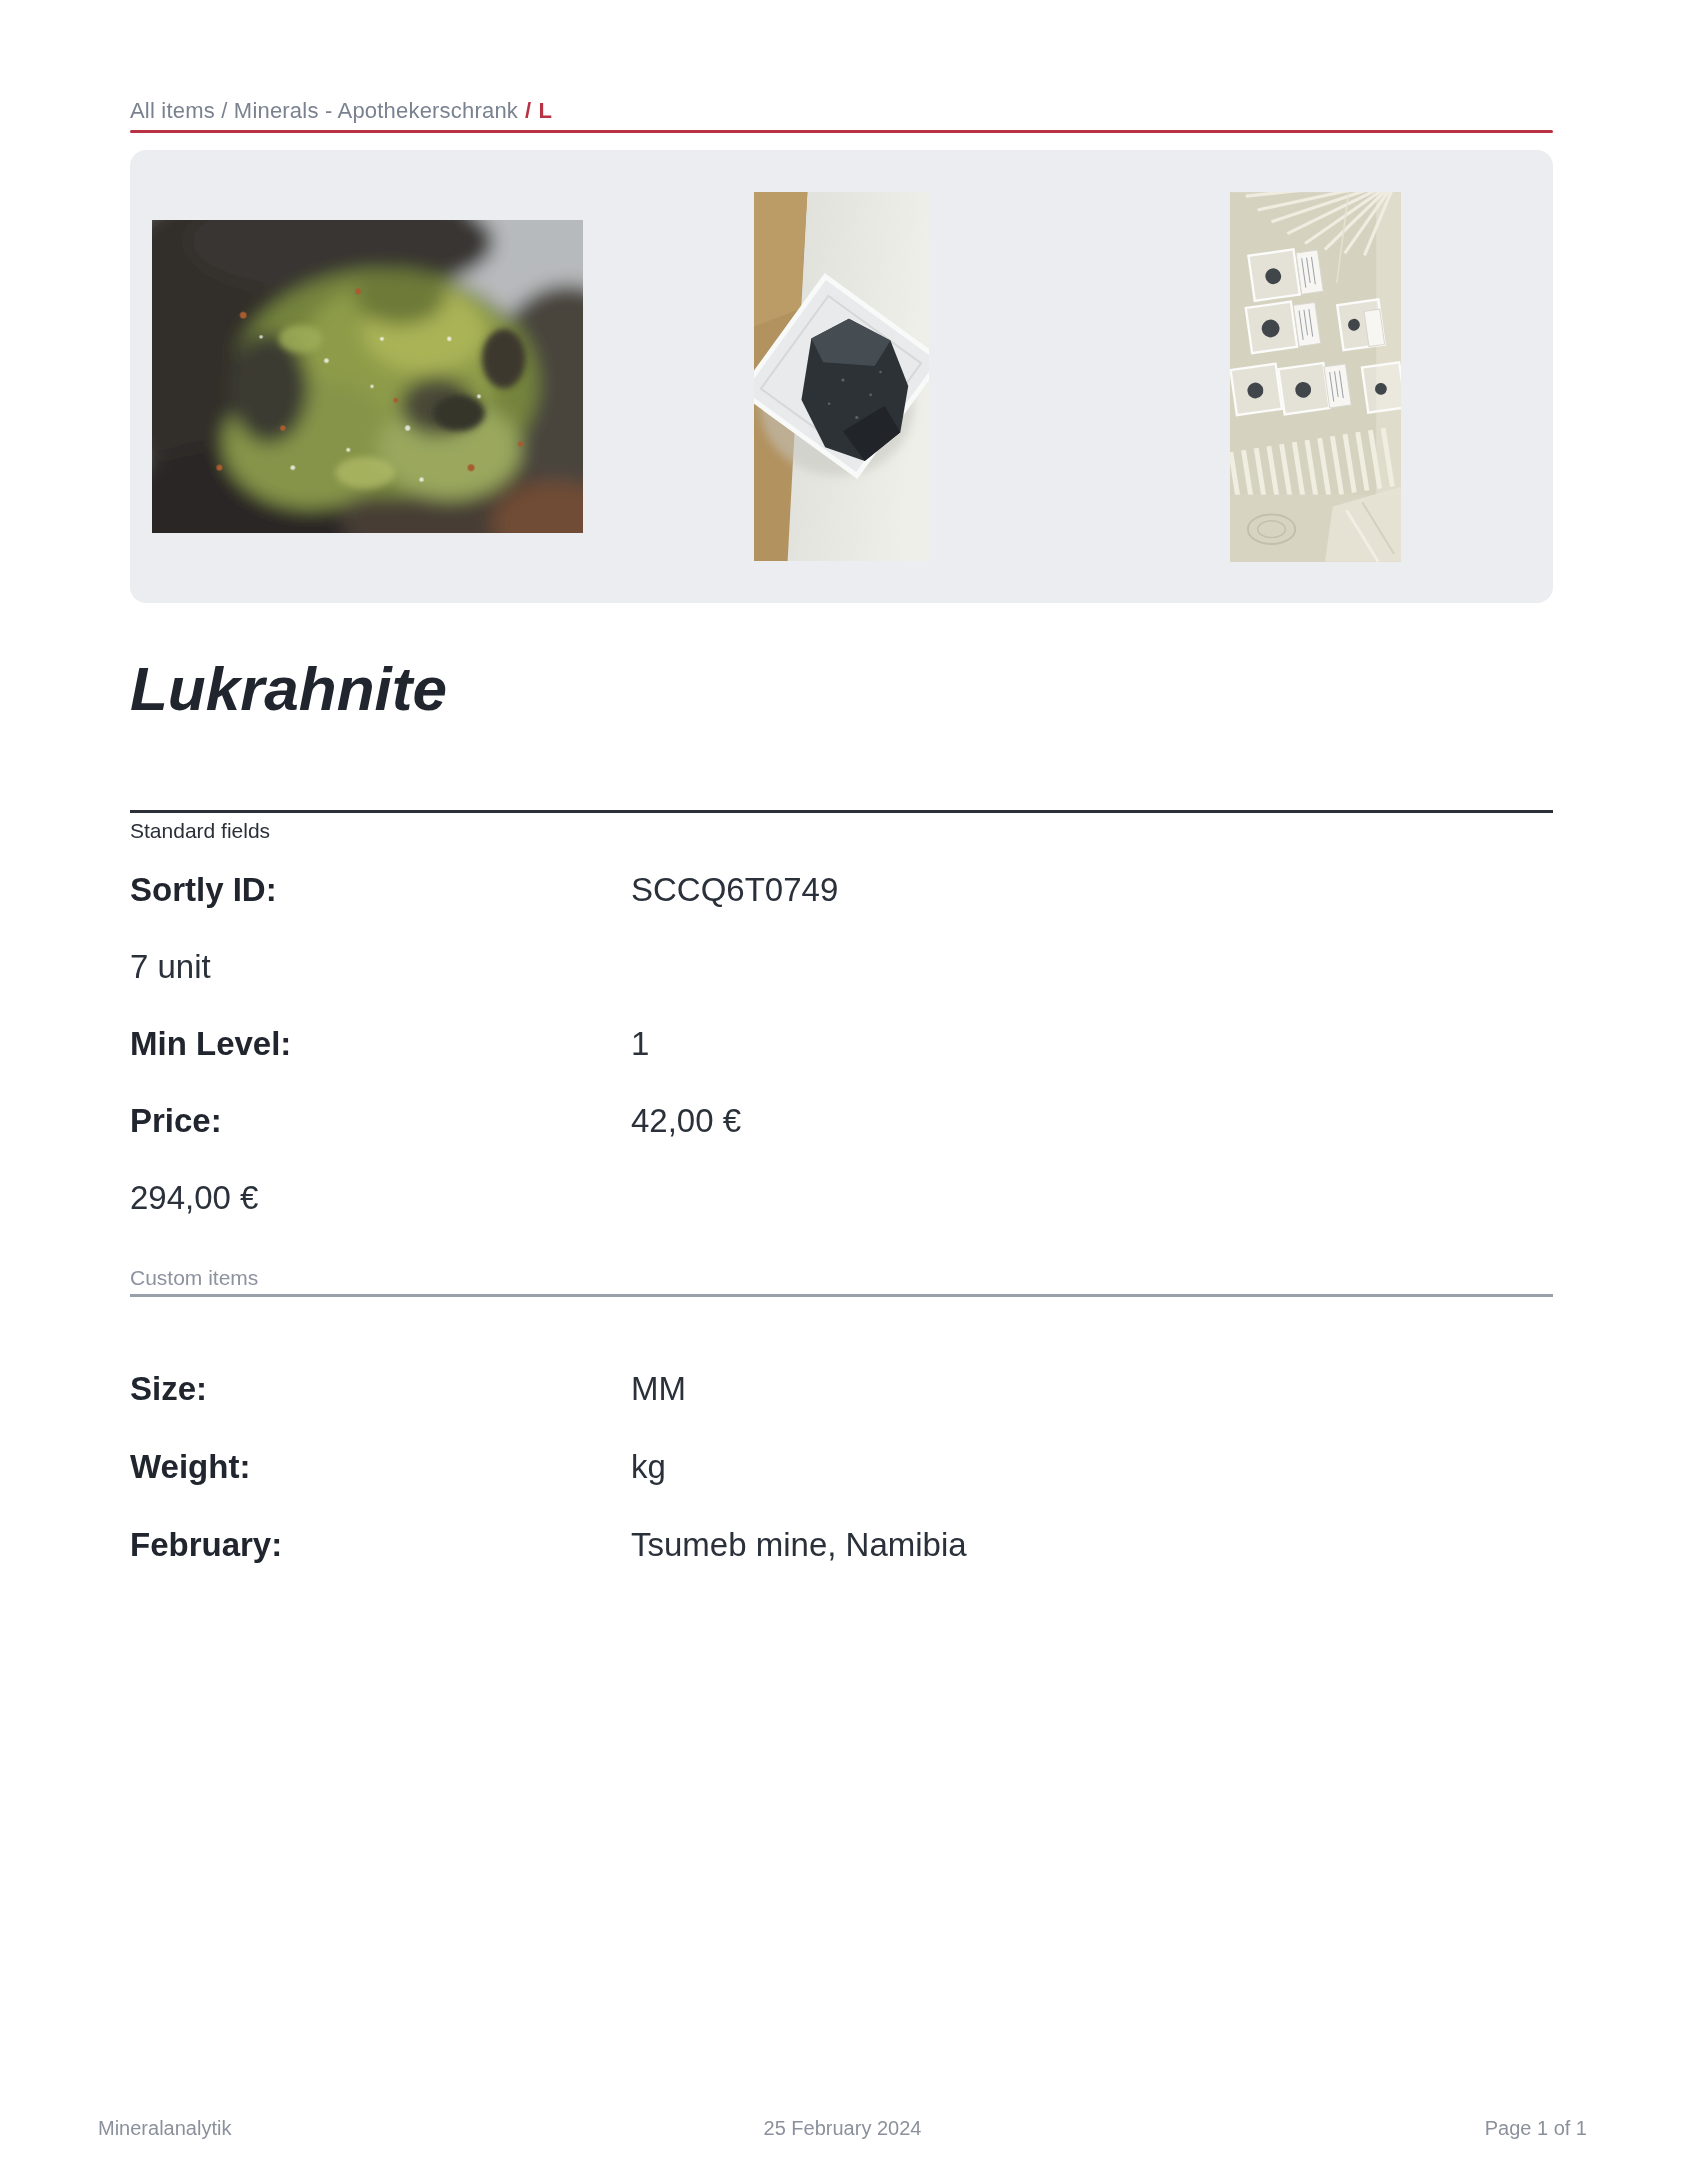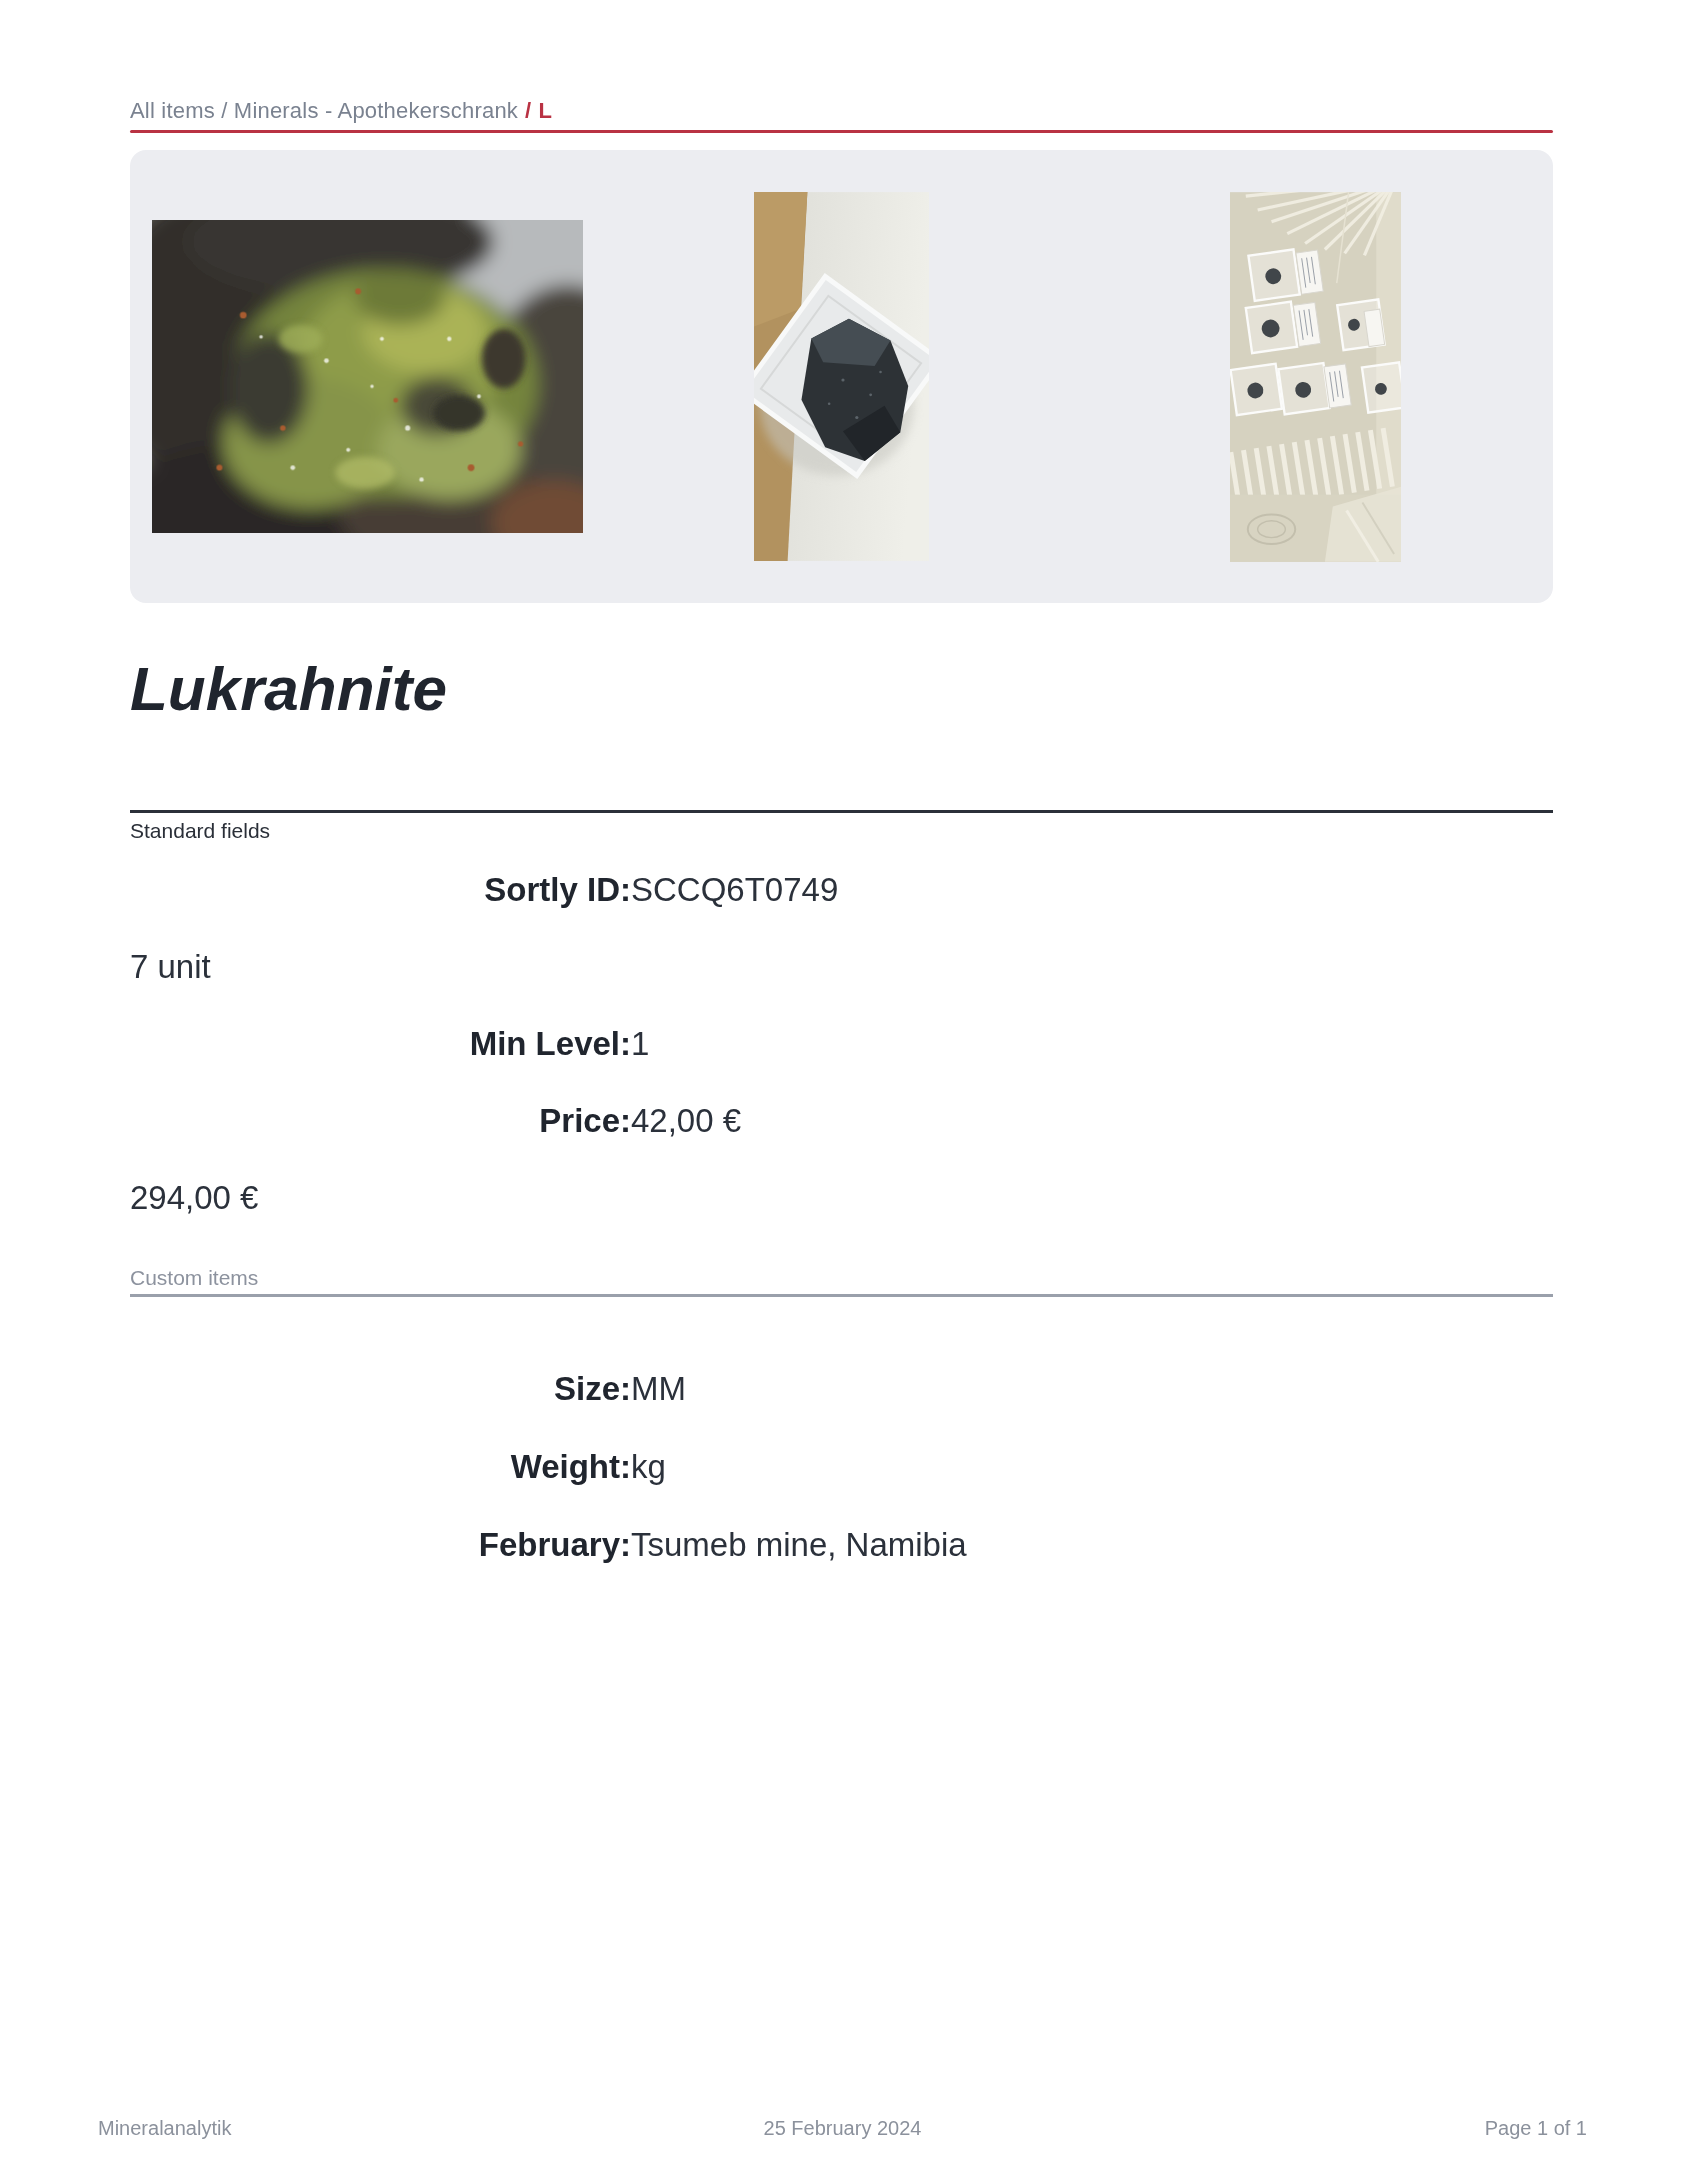--- a/index.html
+++ b/index.html
@@ -26,21 +26,21 @@
 
   
   .sec-label{left:130px;font-size:21px;}
   .sec-label.dark{color:#2a2f38;}
   .sec-label.gray{color:#8c929e;}
   .sec-rule{left:130px;width:1423px;height:3px;}
   .sec-rule.dark{background:#2b3039;}
   .sec-rule.gray{background:#9aa0ab;}
 
   .rows{left:130px;width:1423px;}
-  .frow{display:flex;height:40px;align-items:center;font-size:33px;margin-bottom:37px;text-align:right;}
+  .frow{display:flex;height:40px;align-items:center;font-size:33px;margin-bottom:37px;}
   .rows.custom .frow{margin-bottom:38px;}
   .flabel{width:501px;font-weight:bold;color:#20252e;}
   .fvalue{color:#2b313b;}
 
   
   .footer{left:98px;top:2115px;width:1489px;height:26px;font-size:20px;color:#8b919c;display:flex;justify-content:space-between;align-items:center;}
   .foot-center{position:absolute;left:50%;transform:translateX(-50%);}
   svg{display:block;}
 </style>
 </head>

